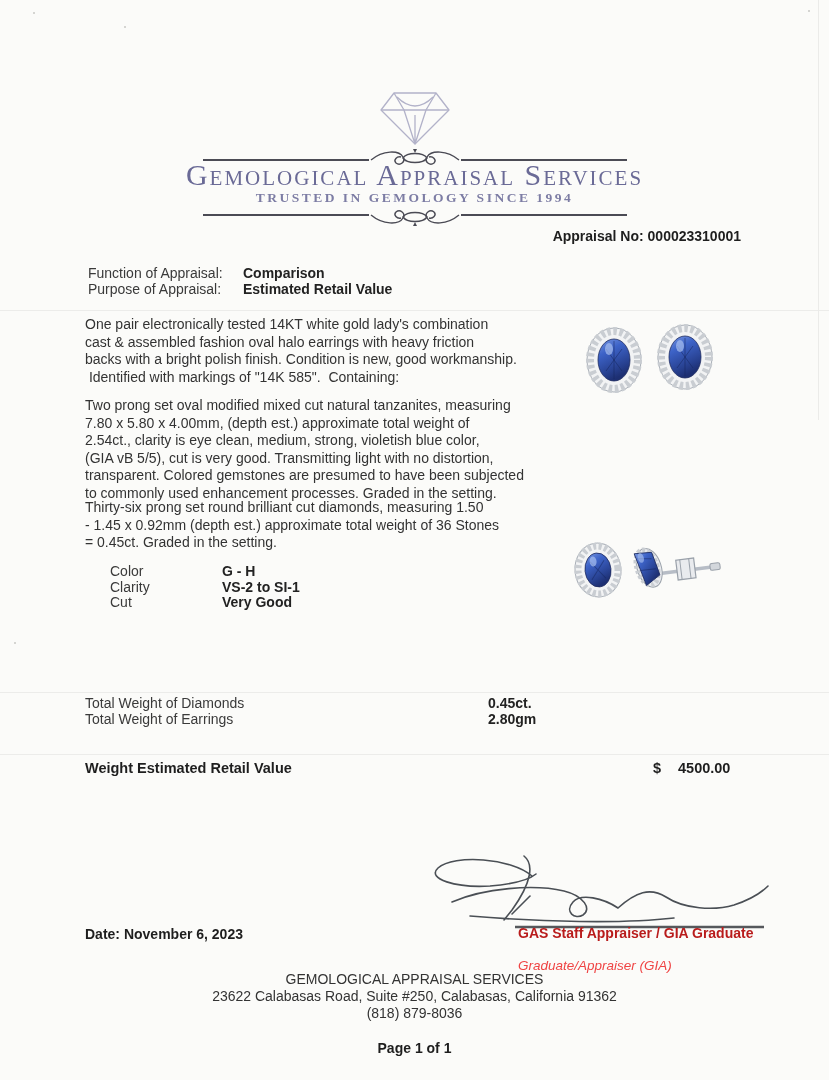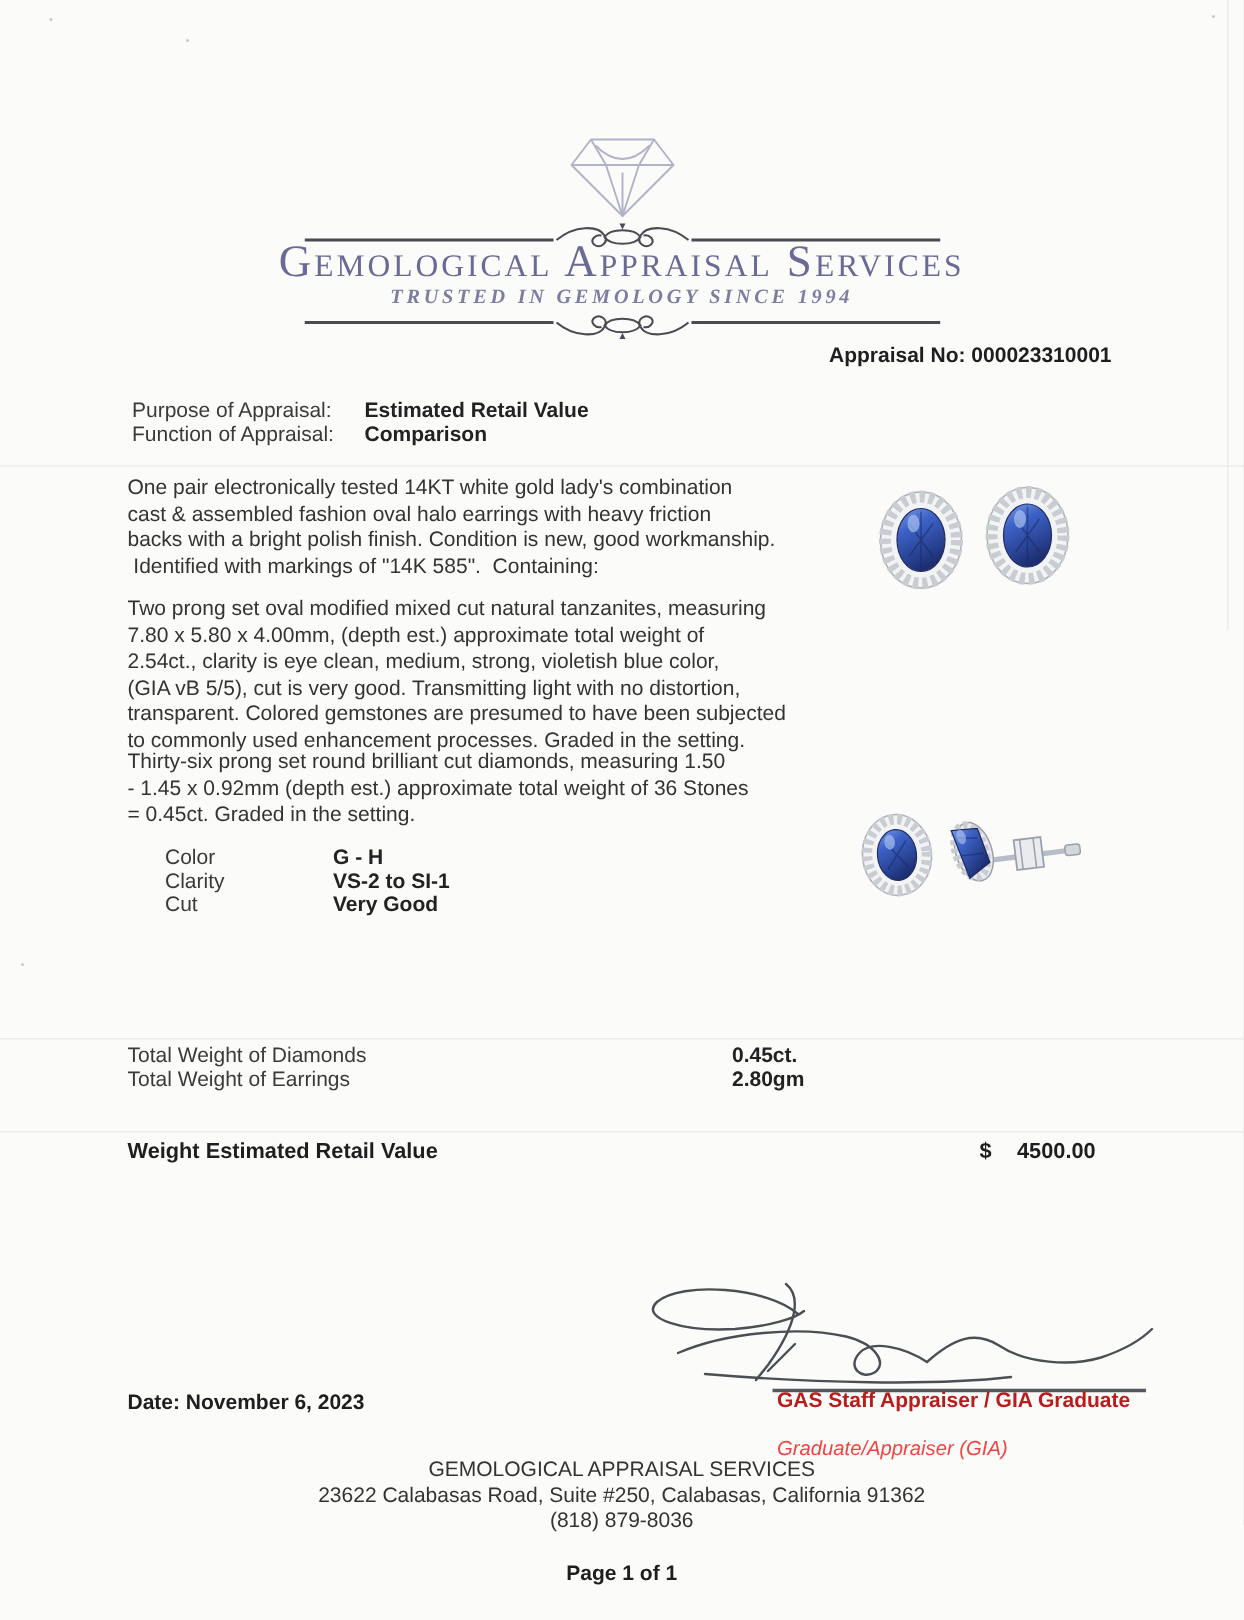--- a/index.html
+++ b/index.html
@@ -15,21 +15,21 @@
   .flourish-bottom{top:205px;}
   .brand-title{
     position:absolute;left:0;top:158px;width:829px;text-align:center;
     font-family:"Liberation Serif","DejaVu Serif",serif;
     font-variant:small-caps;font-size:30px;letter-spacing:2px;
     color:#6a6a96;font-weight:500;
   }
   .brand-tagline{
     position:absolute;left:0;top:190px;width:829px;text-align:center;
     font-family:"Liberation Serif","DejaVu Serif",serif;
-    font-size:13.5px;letter-spacing:2.5px;color:#7d7da4;font-weight:600;font-style:italic;
+    font-size:13.5px;letter-spacing:2.5px;color:#7d7da4;font-weight:600;
   }
   .appraisal-no{
     position:absolute;top:228px;right:88px;
     font-size:14px;font-weight:bold;color:#1e1e1e;
   }
   
   .info-block{position:absolute;left:88px;top:266px;font-size:14px;line-height:15.8px;}
   .info-row .lbl{display:inline-block;width:155px;color:#3a3a3a;}
   .info-row .val{font-weight:bold;color:#222;}
   
@@ -116,24 +116,24 @@
       <path d="M256,14 C244,4 228,4 224,11 C221,16 227,20 231,17 C234,14 230,10 226,11"></path>
       <path d="M200,12 C204,6 220,6 224,12 C220,18 204,18 200,12 Z"></path>
       <path d="M210,3 L214,3 L212,7 Z" fill="#4b4b55" stroke="none"></path>
     </g>
   </svg>
 
   <div class="appraisal-no">Appraisal No: 000023310001</div>
 
   <div class="info-block">
     <div class="info-row">
+      <span class="lbl">Function of Appraisal:</span><span class="val">Comparison</span>
+    </div>
+    <div class="info-row">
       <span class="lbl">Purpose of Appraisal:</span><span class="val">Estimated Retail Value</span>
-    </div>
-    <div class="info-row">
-      <span class="lbl">Function of Appraisal:</span><span class="val">Comparison</span>
     </div>
   </div>
 
   <div class="para para-1">One pair electronically tested 14KT white gold lady's combination
 cast &amp; assembled fashion oval halo earrings with heavy friction
 backs with a bright polish finish. Condition is new, good workmanship.
  Identified with markings of "14K 585".  Containing:</div>
   <div class="para para-2">Two prong set oval modified mixed cut natural tanzanites, measuring
 7.80 x 5.80 x 4.00mm, (depth est.) approximate total weight of
 2.54ct., clarity is eye clean, medium, strong, violetish blue color,

